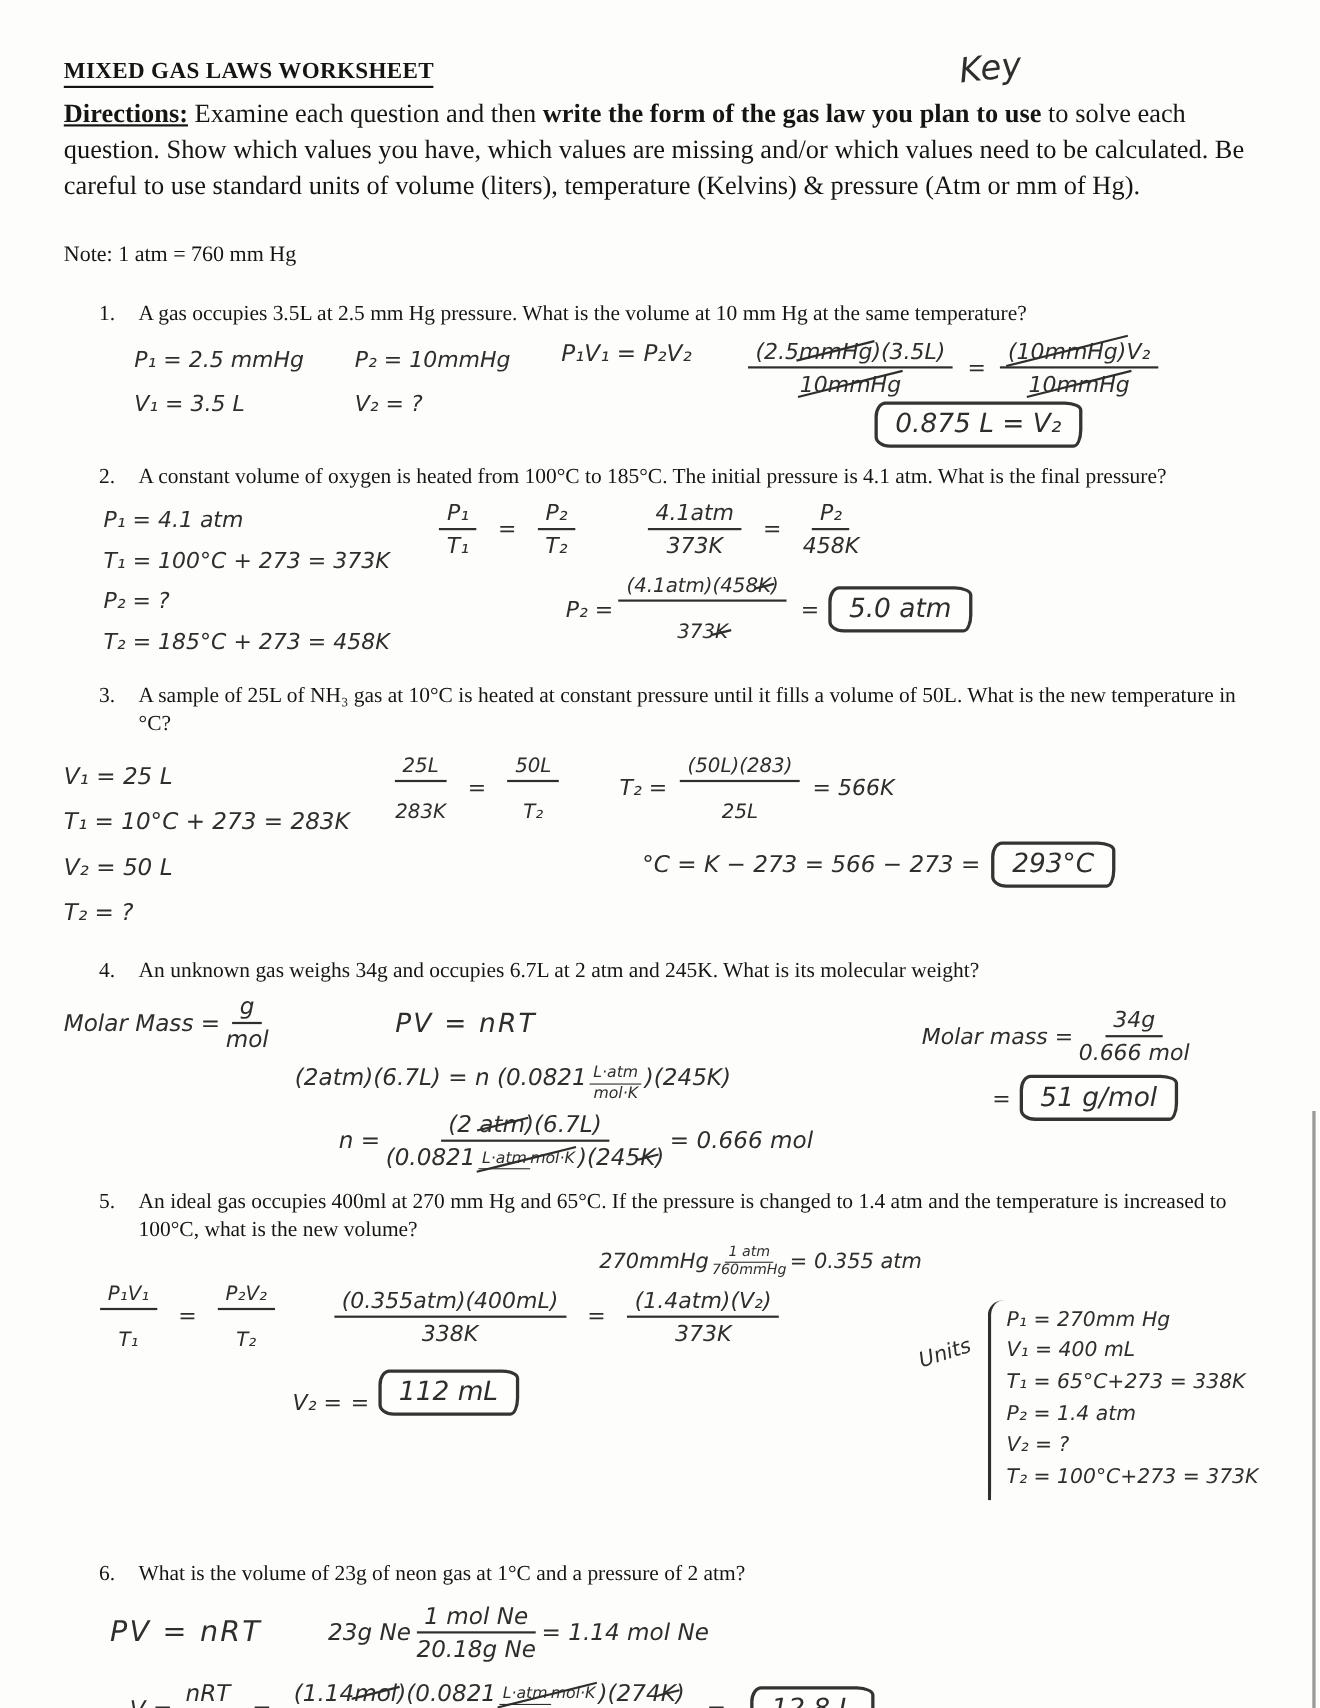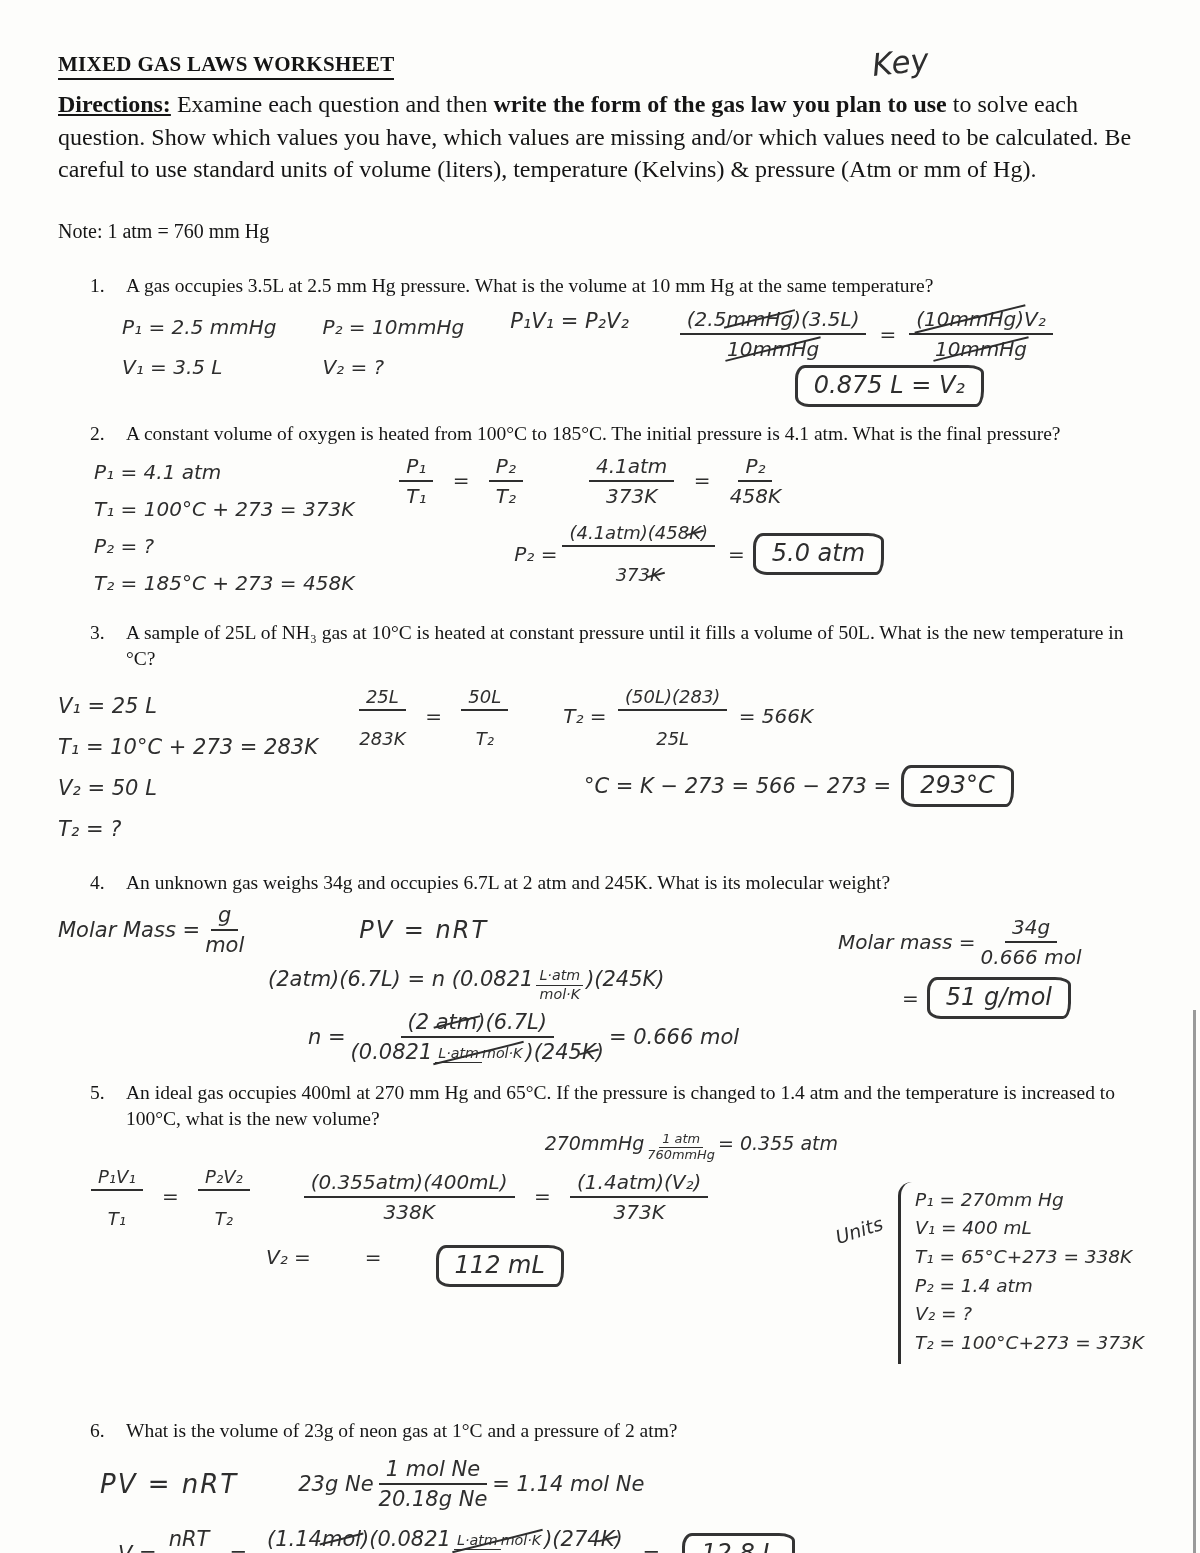--- a/index.html
+++ b/index.html
@@ -71,23 +71,23 @@
   .w4-molar { display:flex; align-items:center; font-size:21px; }
   .w4-law { font-size:24px; letter-spacing:2px; }
   .w4-r2 { display:flex; margin:10px 0 0 210px; font-size:21px; }
   .w4-r3 { display:flex; align-items:center; margin:8px 0 0 250px; font-size:21px; }
   .w4-side { flex:0 0 300px; padding-top:12px; }
   .w4-side .mmrow { display:flex; align-items:center; }
   .w4-side .ansrow { margin:8px 0 0 56px; display:flex; align-items:center; }
 
   
   .work5 { position:relative; margin-left:28px; padding-right:295px; min-height:238px; }
-  .conv { position:absolute; right:300px; top:-34px; display:flex; font-size:19px; }
+  .conv { position:absolute; right:300px; top:-34px; display:flex; align-items:center; font-size:19px; }
   .work5 .eqline { display:flex; align-items:center; gap:44px; margin-top:34px; }
-  .work5 .solverow { display:flex; align-items:flex-start; margin:16px 0 0 180px;gap:46px; }
+  .work5 .solverow { display:flex; align-items:flex-end; margin:16px 0 0 180px; }
   .units-col { position:absolute; right:-6px; top:16px; border-left:3px solid #2e2e2e;
                padding:4px 0 6px 14px; line-height:1.55; font-size:18.5px; border-radius:14px 0 0 0; }
   .units-label { position:absolute; left:-66px; top:34px; transform:rotate(-18deg); font-size:19px; }
 
   
   .work6 { margin-left:42px; margin-top:14px; }
   .w6-r1 { display:flex; align-items:center; gap:60px; }
   .w6-law { font-size:26px; letter-spacing:2px; }
   .w6-mol { display:flex; align-items:center; font-size:21px; }
   .w6-r2 { display:flex; align-items:center; margin:16px 0 0 18px; font-size:21px; }

